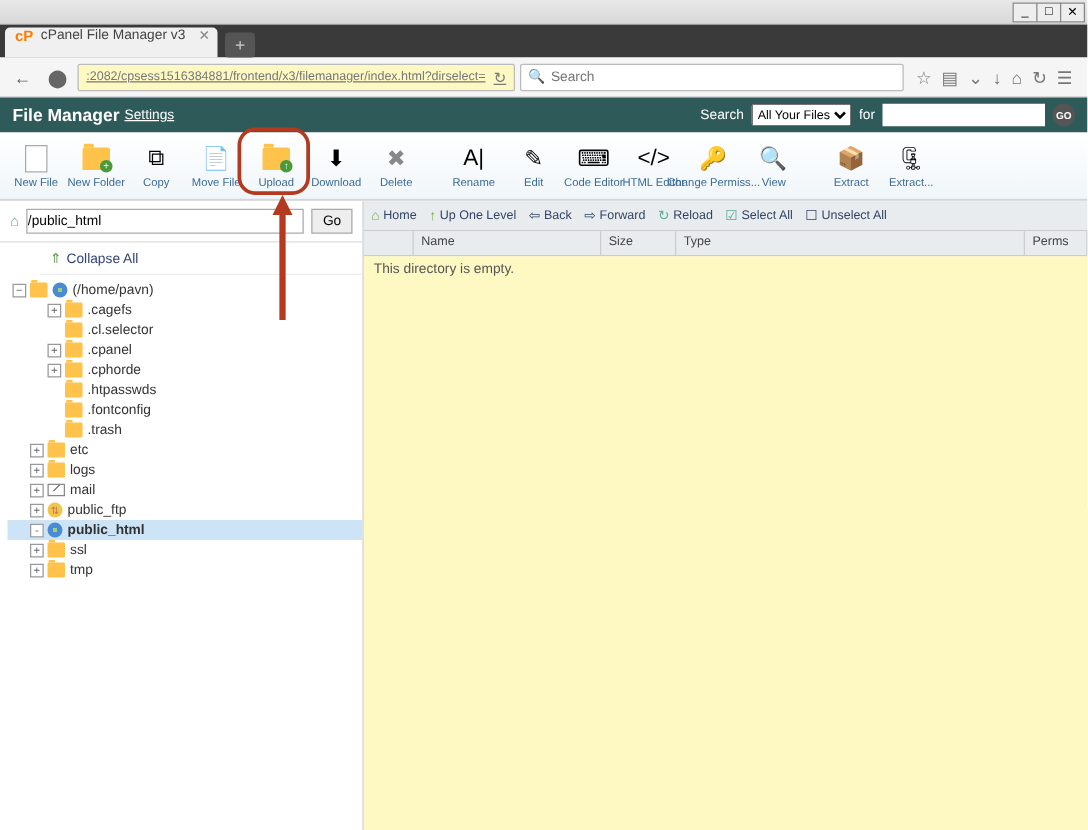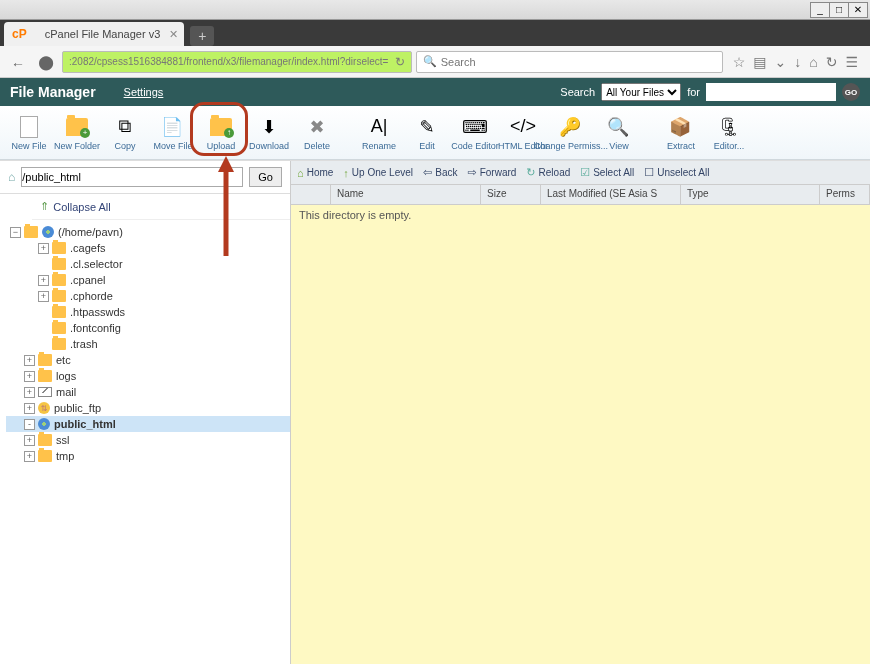--- a/index.html
+++ b/index.html
@@ -5,39 +5,39 @@
 * { box-sizing: border-box; margin: 0; padding: 0; font-family: Arial, sans-serif; }
 body { width: 870px; height: 664px; background: #fff; overflow: hidden; font-size: 11px; }
 
 
 .window-titlebar { height: 20px; background: linear-gradient(#e8e8e8,#d8d8d8); border-bottom: 1px solid #999; display:flex; justify-content:flex-end; align-items:center; padding:0 2px; }
 .window-btns { display:flex; gap:0; }
 .win-btn { width:20px; height:16px; border:1px solid #888; background:#eee; display:flex; align-items:center; justify-content:center; font-size:10px; cursor:pointer; margin-left:-1px; }
 
 
 .tab-bar { height: 26px; background:#3a3a3a; display:flex; align-items:flex-end; padding-left:4px; }
-.browser-tab { height:24px; background:#f0f0f0; border-radius:4px 4px 0 0; display:flex; align-items:center; padding:0 24px 0 8px; font-size:11px; color:#444; min-width:170px; position:relative;gap:12px; }
+.browser-tab { height:24px; background:#f0f0f0; border-radius:4px 4px 0 0; display:flex; align-items:flex-start; padding:0 24px 0 8px; font-size:11px; color:#444; min-width:170px; position:relative; }
 .browser-tab .cp-icon { color:#ff7b00; font-weight:bold; margin-right:6px; font-size:12px; }
 .browser-tab .tab-close { position:absolute; right:6px; color:#888; cursor:pointer; }
 .new-tab { width:24px; height:20px; background:#555; color:#ccc; display:flex; align-items:center; justify-content:center; margin-left:6px; border-radius:3px; cursor:pointer; font-size:14px; }
 
 
 .nav-bar { height:32px; background:#f5f5f5; border-bottom:1px solid #ccc; display:flex; align-items:center; padding:0 6px; gap:4px; }
 .nav-btn { width:24px; height:24px; display:flex; align-items:center; justify-content:center; color:#666; cursor:pointer; font-size:14px; }
-.url-bar { flex: 0 0 350px; height:22px; border:1px solid #bbb; border-radius:2px; display:flex; align-items:center; padding:0 6px; background:#bef264; font-size:10px; color:#777; overflow:hidden; white-space:nowrap; }
+.url-bar { flex: 0 0 350px; height:22px; border:1px solid #bbb; border-radius:2px; display:flex; align-items:center; padding:0 6px; background:#fef9c3; font-size:10px; color:#777; overflow:hidden; white-space:nowrap;text-decoration:underline; }
 .url-bar .reload { margin-left:auto; font-size:12px; cursor:pointer; }
 .search-bar { flex:1; height:22px; border:1px solid #bbb; border-radius:2px; display:flex; align-items:center; padding:0 6px; background:#fff; }
 .search-bar .mag { margin-right:4px; color:#888; font-size:11px; }
 .search-bar input { border:none; outline:none; flex:1; font-size:11px; color:#777; }
 .right-icons { display:flex; gap:8px; padding:0 6px; }
 .right-icons span { color:#777; font-size:14px; cursor:pointer; }
 
 
 .cp-header { height:28px; background:#2e5a5a; color:#fff; display:flex; align-items:center; padding:0 10px; }
-.cp-header .title { font-size:14px; font-weight:bold; margin-right:28px;text-align:right; }
+.cp-header .title { font-size:14px; font-weight:bold; margin-right:4px;text-align:right; }
 .cp-header .settings { font-size:11px; text-decoration:underline; cursor:pointer; }
 .cp-header .search-area { margin-left:auto; display:flex; align-items:center; gap:6px; font-size:11px; }
 .cp-header select { font-size:10px; height:18px; }
 .cp-header input { height:18px; width:130px; border:none; padding:0 4px; font-size:11px; }
 .go-btn { width:18px; height:18px; background:#555; border-radius:50%; display:flex; align-items:center; justify-content:center; font-size:8px; font-weight:bold; color:#fff; cursor:pointer; }
 
 
 .toolbar { height:54px; background:linear-gradient(#fff,#f0f6fa); border-bottom:1px solid #d0d8dd; display:flex; align-items:center; padding:0 6px; gap:2px; position:relative; }
 .tool-btn { width:46px; display:flex; flex-direction:column; align-items:center; cursor:pointer; padding:2px 0; }
 .tool-btn .ticon { width:24px; height:24px; display:flex; align-items:center; justify-content:center; font-size:18px; }
@@ -208,21 +208,21 @@
       <div class="ticon">🔍</div>
       <div class="tlabel">View</div>
     </div>
   <div class="tool-sep"></div>
   <div class="tool-btn">
       <div class="ticon">📦</div>
       <div class="tlabel">Extract</div>
     </div>
   <div class="tool-btn">
       <div class="ticon">🗜</div>
-      <div class="tlabel">Editor...</div>
+      <div class="tlabel">Extract...</div>
     </div>
 
   <div class="highlight-circle"></div>
   <svg class="highlight-arrow arrow-svg" width="20" height="110">
     <line x1="10" y1="10" x2="10" y2="100" stroke="#b33a1f" stroke-width="5"></line>
     <polygon points="10,0 2,16 18,16" fill="#b33a1f"></polygon>
   </svg>
 </div>
 
 <div class="content">
@@ -345,21 +345,20 @@
         </div>
       <div class="ft-item">
           <span class="ico">☐</span>
           <span>Unselect All</span>
         </div>
     </div>
     <div class="file-header">
       <div class="col-icon"></div>
       <div class="col-name">Name</div>
       <div class="col-size">Size</div>
-      <div class="col-mod">Last Modified (SE Asia S</div>
       <div class="col-type">Type</div>
       <div class="col-perms">Perms</div>
     </div>
     <div class="file-list">
       <span>This directory is empty.</span>
     </div>
   </div>
 </div>
 
 </body></html>

